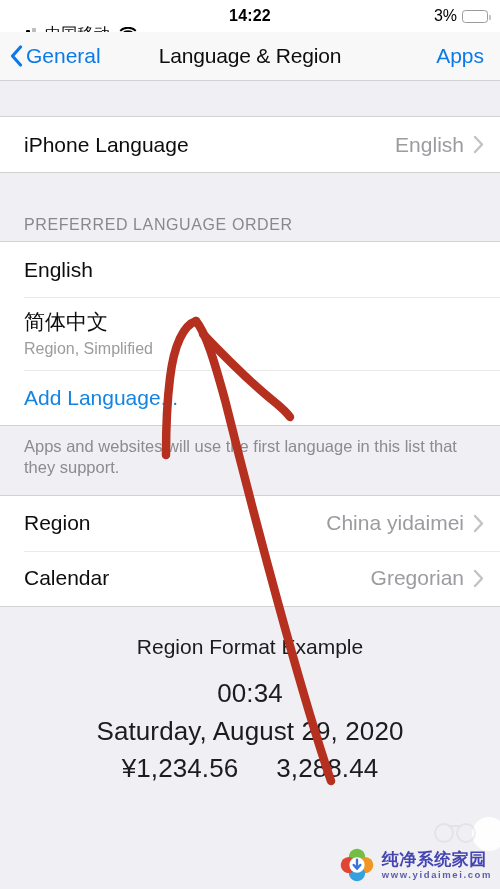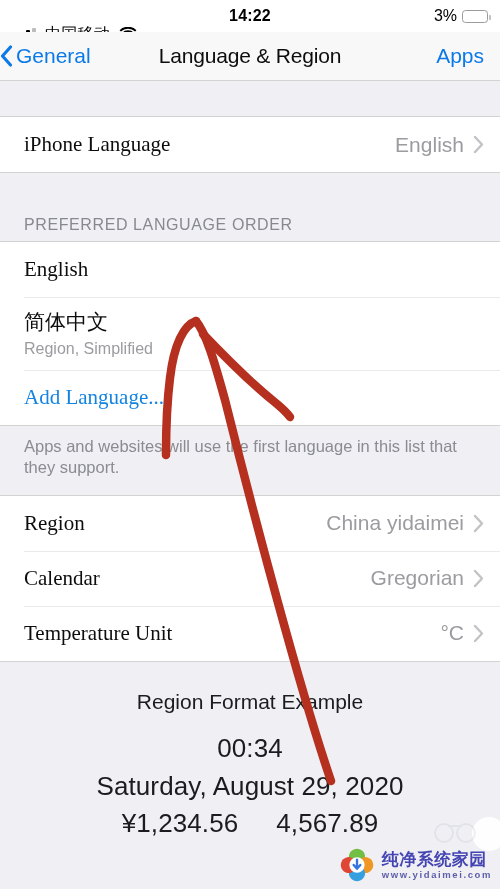--- a/index.html
+++ b/index.html
@@ -62,21 +62,21 @@
   .navbar {
     position: relative;
     height: 49px;
     background: #f8f8f8;
     border-bottom: 1px solid #dededl;
     border-bottom: 0.5px solid #d2d2d2;
     display: flex; align-items: center;
   }
   .nav-back {
     display: flex; align-items: center; gap: 3px;
-    cursor: pointer;
+    padding-left: 10px; cursor: pointer;
   }
   .chev-back { width: 13px; height: 22px; }
   .nav-back-label { font-size: 21px; color: #0b7ae8; }
   .nav-title {
     position: absolute; left: 0; right: 0; text-align: center;
     font-size: 21px; font-weight: normal; color: #0d0d0d;
     letter-spacing: -.2px;
   }
   .nav-edit {
     position: absolute; right: 16px;
@@ -90,21 +90,21 @@
     position: relative;
     min-height: 55px;
     background: #ffffff;
     display: flex; align-items: center;
     padding: 0 16px 0 24px;
   }
   .cell + .cell::before {
     content: ""; position: absolute; left: 24px; right: 0; top: 0;
     height: 1px; background: #dcdcdc; transform: scaleY(.6);
   }
-  .cell-title { font-size: 21px; color: #0d0d0d; font-family: Liberation Serif, serif; }
+  .cell-title { font-size: 21px; color: #0d0d0d; }
   .cell-title.link { color: #1484e0; }
   .cell-right {
     margin-left: auto; display: flex; align-items: center; gap: 9px;
   }
   .cell-value { font-size: 21px; color: #9b9ba0; }
   .chev-right { width: 11px; height: 19px; flex: none; }
 
   .cell.stacked {
     flex-direction: column; align-items: flex-start;
     justify-content: center; padding-top: 9px; padding-bottom: 11px;
@@ -271,41 +271,30 @@
       <span class="cell-title">Calendar</span>
       <span class="cell-right">
         <span class="cell-value">Gregorian</span>
         <span class="chev-right">
           <svg viewBox="0 0 11 19" width="11" height="19">
             <polyline points="2,2 9,9.5 2,17" fill="none" stroke="#c2c2c7" stroke-width="2.4" stroke-linecap="round" stroke-linejoin="round"></polyline>
           </svg>
         </span>
       </span>
     </div>
-    <div class="cell">
-      <span class="cell-title">Temperature Unit</span>
-      <span class="cell-right">
-        <span class="cell-value">°C</span>
-        <span class="chev-right">
-          <svg viewBox="0 0 11 19" width="11" height="19">
-            <polyline points="2,2 9,9.5 2,17" fill="none" stroke="#c2c2c7" stroke-width="2.4" stroke-linecap="round" stroke-linejoin="round"></polyline>
-          </svg>
-        </span>
-      </span>
-    </div>
   </div>
 
   <div class="example">
     <div class="example-title">Region Format Example</div>
     <div class="example-lines">
       <div class="example-line">00:34</div>
       <div class="example-line">Saturday, August 29, 2020</div>
       <div class="example-line">
         <span class="example-money">
-          <span>¥1,234.56</span><span>4,567.89</span>
+          <span>¥1,234.56</span><span>3,288.44</span>
         </span>
       </div>
     </div>
   </div>
 
   <svg class="annotation" viewBox="0 0 500 889">
     <g fill="none" stroke="#b5301f" stroke-width="8.5" stroke-linecap="round" stroke-linejoin="round">
 
       <path d="M331 781 C 300 690, 255 520, 225 400 C 214 360, 206 333, 196 321"></path>
 

